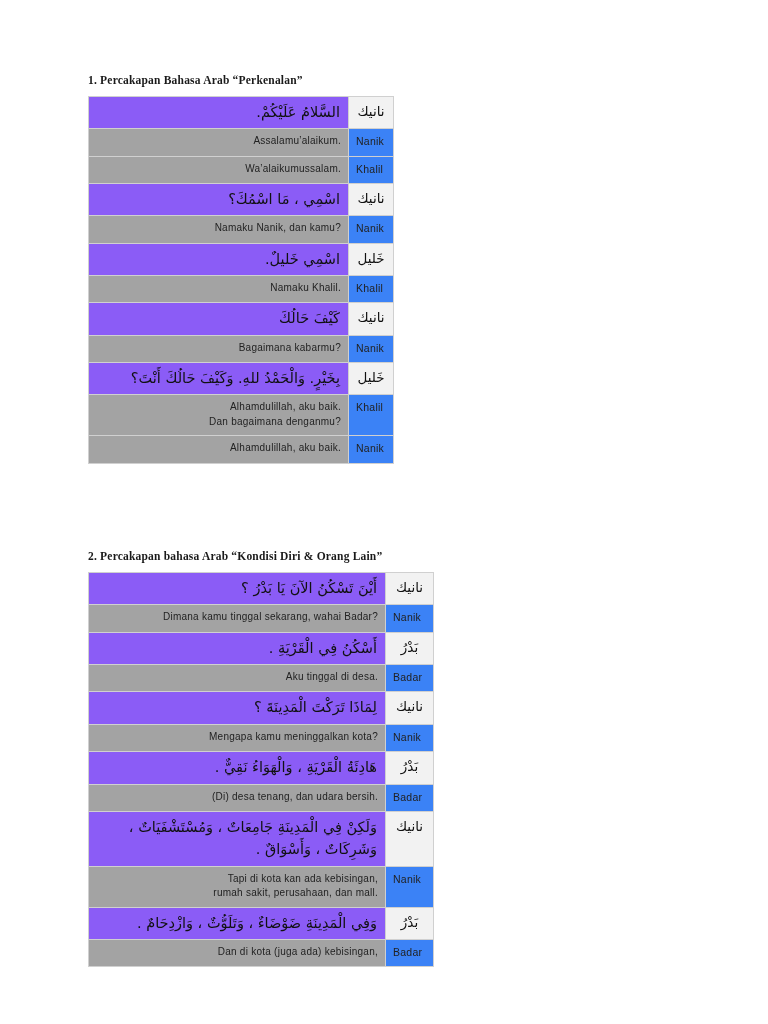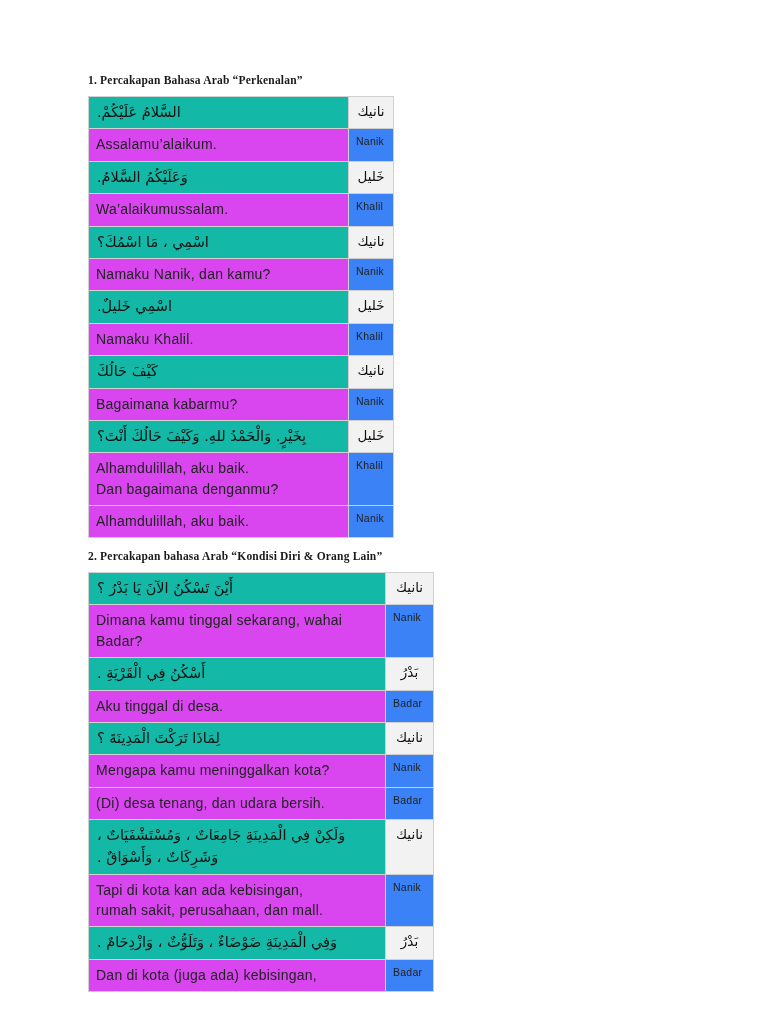--- a/index.html
+++ b/index.html
@@ -43,46 +43,46 @@
     background: #ffffff;
   }
   table.conv td {
     border: 1px solid #d0d0d0;
     vertical-align: top;
     padding: 5px 6px;
   }
 
   
   tr.ar td.ar-text {
-    background: #14b8a6;
-    text-align: left;
+    background: #8b5cf6;
+    text-align: right;
     direction: rtl;
     font-family: "DejaVu Sans", sans-serif;
     font-size: 14.5px;
     line-height: 1.55;
     color: #111111;
     padding: 4px 8px 5px 8px;
   }
   tr.ar td.ar-name {
     background: #f2f2f2;
     text-align: center;
     direction: rtl;
     font-family: "DejaVu Sans", sans-serif;
     font-size: 13.5px;
     line-height: 1.55;
     color: #111111;
     padding: 4px 8px 5px 8px;
     white-space: nowrap;
   }
   
   tr.lt td.lt-text {
-    background: #d946ef;
-    text-align: left;
+    background: #a3a3a3;
+    text-align: right;
     font-family: "Liberation Sans", sans-serif;
-    font-size: 14px;
+    font-size: 10px;
     line-height: 1.45;
     color: #222222;
     letter-spacing: 0.25px;
     padding: 5px 7px 6px 7px;
   }
   tr.lt td.lt-name {
     background: #3b82f6;
     text-align: left;
     font-family: "Liberation Sans", sans-serif;
     font-size: 10.5px;
@@ -110,24 +110,20 @@
           <tr class="ar">
             <td class="ar-text">السَّلامُ عَلَيْكُمْ.</td>
             <td class="ar-name">نانيك</td>
           </tr>
           <tr class="lt">
             <td class="lt-text">
               <span class="nl">Assalamu’alaikum.</span>
             </td>
             <td class="lt-name">Nanik</td>
           </tr>
-          <tr class="ar">
-            <td class="ar-text">وَعَلَيْكُمُ السَّلامُ.</td>
-            <td class="ar-name">خَليل</td>
-          </tr>
           <tr class="lt">
             <td class="lt-text">
               <span class="nl">Wa’alaikumussalam.</span>
             </td>
             <td class="lt-name">Khalil</td>
           </tr>
           <tr class="ar">
             <td class="ar-text">اسْمِي ، مَا اسْمُكَ؟</td>
             <td class="ar-name">نانيك</td>
           </tr>
@@ -209,20 +205,24 @@
           <tr class="ar">
             <td class="ar-text">لِمَاذَا تَرَكْتَ الْمَدِينَةَ ؟</td>
             <td class="ar-name">نانيك</td>
           </tr>
           <tr class="lt">
             <td class="lt-text">
               <span class="nl">Mengapa kamu meninggalkan kota?</span>
             </td>
             <td class="lt-name">Nanik</td>
           </tr>
+          <tr class="ar">
+            <td class="ar-text">هَادِئَةُ الْقَرْيَةِ ، وَالْهَوَاءُ نَقِيٌّ .</td>
+            <td class="ar-name">بَدْرُ</td>
+          </tr>
           <tr class="lt">
             <td class="lt-text">
               <span class="nl">(Di) desa tenang, dan udara bersih.</span>
             </td>
             <td class="lt-name">Badar</td>
           </tr>
           <tr class="ar">
             <td class="ar-text">وَلَكِنْ فِي الْمَدِينَةِ جَامِعَاتٌ ، وَمُسْتَشْفَيَاتٌ ، وَشَرِكَاتٌ ، وَأَسْوَاقٌ .</td>
             <td class="ar-name">نانيك</td>
           </tr>

